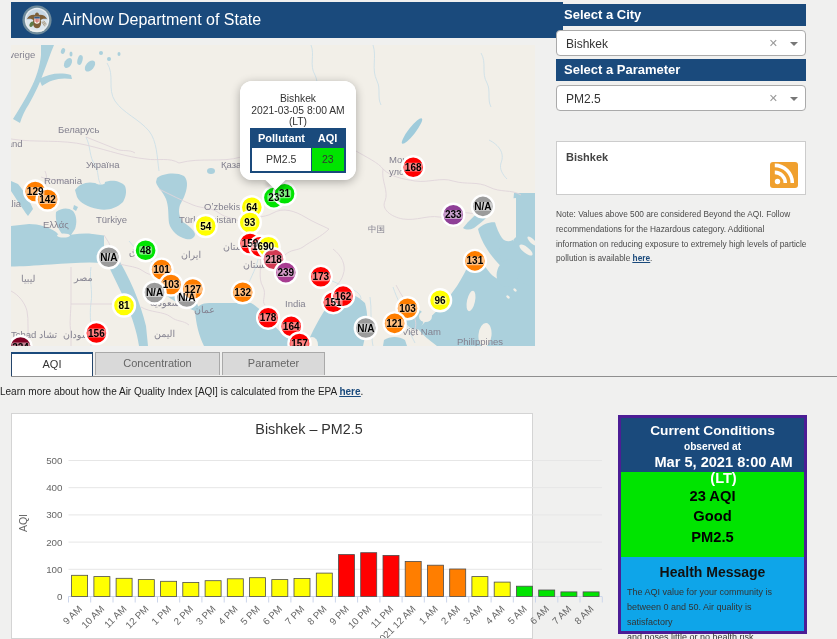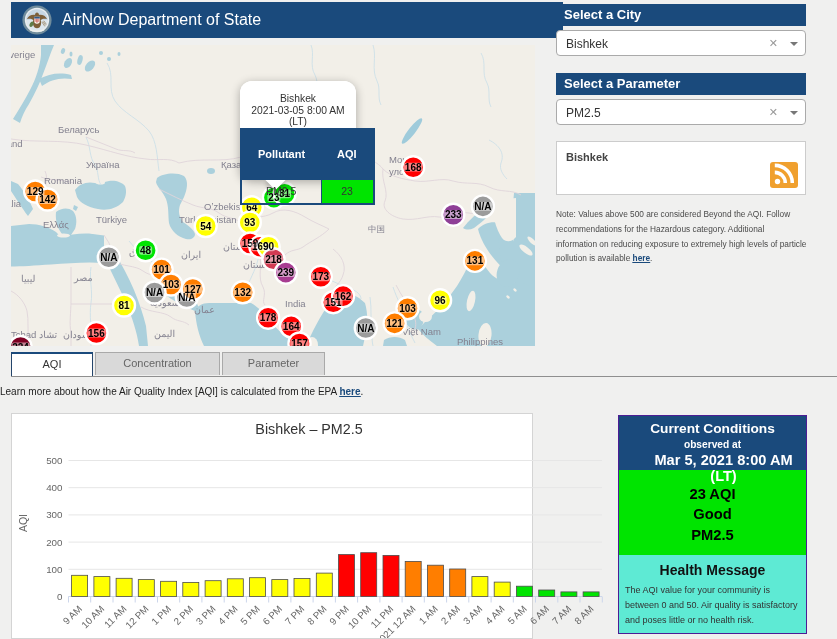--- a/index.html
+++ b/index.html
@@ -20,34 +20,34 @@
 #note a{color:#1a4a7c;font-weight:bold;}
 #tabs{left:0px;top:352px;width:837px;height:24px;}
 .tab{position:absolute;top:0;height:23px;box-sizing:border-box;font-size:11px;text-align:center;line-height:21px;}
 #tab1{left:11px;width:82px;background:#fff;border:1px solid #24456b;border-top:2px solid #1a4a7c;border-bottom:none;color:#333;z-index:2;height:24px;}
 #tab2{left:95px;width:125px;background:#d9d9d9;border:1px solid #a9a9a9;border-bottom:none;color:#666;}
 #tab3{left:222px;width:103px;background:#d9d9d9;border:1px solid #a9a9a9;border-bottom:none;color:#666;}
 #tabline{position:absolute;left:11px;top:23.5px;width:826px;height:1px;background:#8f8f8f;}
 #learn{left:0;top:386px;font-size:10px;color:#222;}
 #learn a{color:#1a4a7c;font-weight:bold;}
 #chart{left:11px;top:413px;width:522px;height:226px;background:#fff;border:1px solid #d4d4d4;box-sizing:border-box;}
-#cc{left:618px;top:415px;width:189px;height:219px;background:#5eead4;border:1px solid #4c1d95;box-sizing:border-box;}
+#cc{left:618px;top:415px;width:189px;height:219px;background:#0ea5e9;border:3px solid #4c1d95;box-sizing:border-box;}
 #cc .hd{background:#1a4a7c;color:#fff;text-align:center;height:54px;padding-top:5px;box-sizing:border-box;}
 #cc .hd .l1{font-size:13.7px;font-weight:bold;}
 #cc .hd .l2{font-size:10.2px;font-weight:bold;margin-top:3px;}
 #cc .hd .l3{font-size:14.6px;font-weight:bold;margin-top:2px;margin-left:22px;}
 #cc .grn{background:#00e400;height:85px;text-align:center;color:#000;font-weight:bold;font-size:14.7px;padding-top:14px;box-sizing:border-box;line-height:20.3px;}
 #cc .hm{text-align:center;font-weight:bold;font-size:14px;color:#111;margin-top:7px;}
 #cc .ht{font-size:9px;color:#333;margin:5px 6px 0 6px;line-height:15px;}
 #popup{left:240px;top:81px;width:116px;height:99px;background:#fff;border-radius:12px;box-shadow:0 2px 10px rgba(0,0,0,0.3);text-align:center;font-size:10.3px;color:#333;}
 #popup .tail{position:absolute;left:28px;top:91px;width:15px;height:15px;background:#fff;transform:rotate(45deg);box-shadow:3px 3px 4px rgba(0,0,0,0.18);}
 #popup .inner{position:relative;background:#fff;border-radius:12px;width:100%;height:100%;}
 #popup .t1{padding-top:12px;line-height:11.6px;}
 #ptbl{margin:0px auto 0 auto;border-collapse:collapse;border:2px solid #1a4a7c;}
-#ptbl th{background:#1a4a7c;color:#fff;font-size:11px;height:17px;padding:16px;margin-top:12px;}
+#ptbl th{background:#1a4a7c;color:#fff;font-size:11px;height:17px;padding:0;margin-top:12px;}
 #ptbl td{font-size:10.5px;height:23px;border:1px solid #1a4a7c;padding:0;}
 #ptbl .aq{background:#00e400;}
 </style>
 </head>
 <body>
 <div class="abs" id="hdr">
   <svg class="abs" style="left:11px;top:3px" width="30" height="30" viewBox="0 0 30 30">
     <circle cx="15" cy="15" r="14.6" fill="#708c9c"></circle>
     <circle cx="15" cy="15" r="12.2" fill="#e9edef"></circle>
     <circle cx="15" cy="15" r="10.8" fill="#dde7ee"></circle>
@@ -312,21 +312,21 @@
   </div>
 </div>
 
 <div class="abs" id="rc">
   <div class="navbar">Select a City</div>
   <div class="dd" style="margin-top:4px">
       <span class="val">Bishkek</span>
       <span class="x">✕</span>
       <span class="car"></span>
     </div>
-  <div class="navbar" style="margin-top:17px">Select a Parameter</div>
+  <div class="navbar" style="margin-top:3px">Select a Parameter</div>
   <div class="dd" style="margin-top:4px">
       <span class="val">PM2.5</span>
       <span class="x">✕</span>
       <span class="car"></span>
     </div>
 </div>
 
 <div class="abs" id="rssbox">
   <span class="nm">Bishkek</span>
   <svg style="position:absolute;right:7px;bottom:6px" width="28" height="26" viewBox="0 0 28 26">

